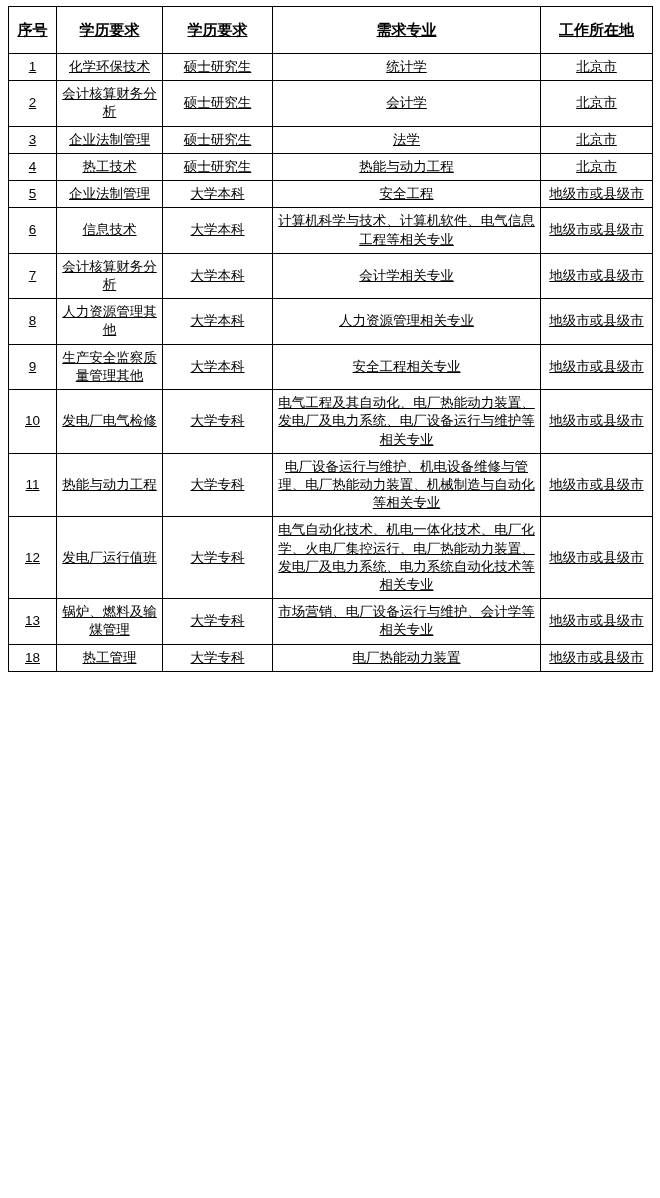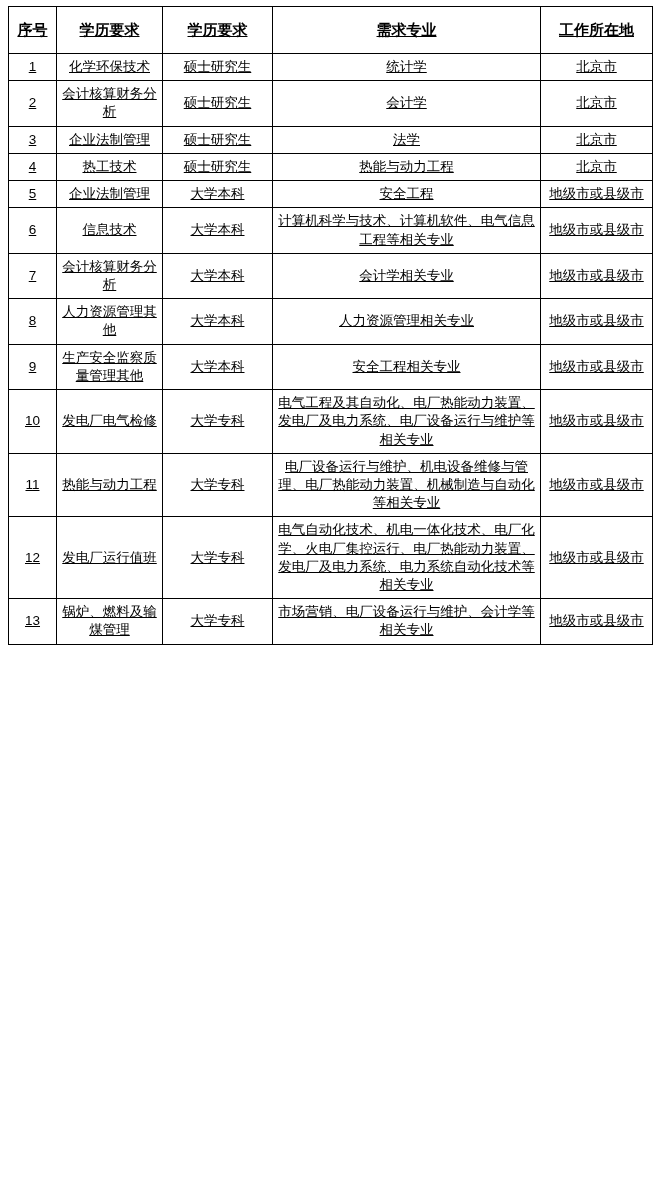--- a/index.html
+++ b/index.html
@@ -157,15 +157,22 @@
           <td class="major">电气自动化技术、机电一体化技术、电厂化学、火电厂集控运行、电厂热能动力装置、发电厂及电力系统、电力系统自动化技术等相关专业</td>
           <td class="loc">地级市或县级市</td>
         </tr>
         <tr>
           <td class="no">13</td>
           <td class="post">锅炉、燃料及输煤管理</td>
           <td class="edu">大学专科</td>
           <td class="major">市场营销、电厂设备运行与维护、会计学等相关专业</td>
           <td class="loc">地级市或县级市</td>
         </tr>
+        <tr>
+          <td class="no">18</td>
+          <td class="post">热工管理</td>
+          <td class="edu">大学专科</td>
+          <td class="major">电厂热能动力装置</td>
+          <td class="loc">地级市或县级市</td>
+        </tr>
       </tbody>
   </table>
 </div>
 
 </body></html>

